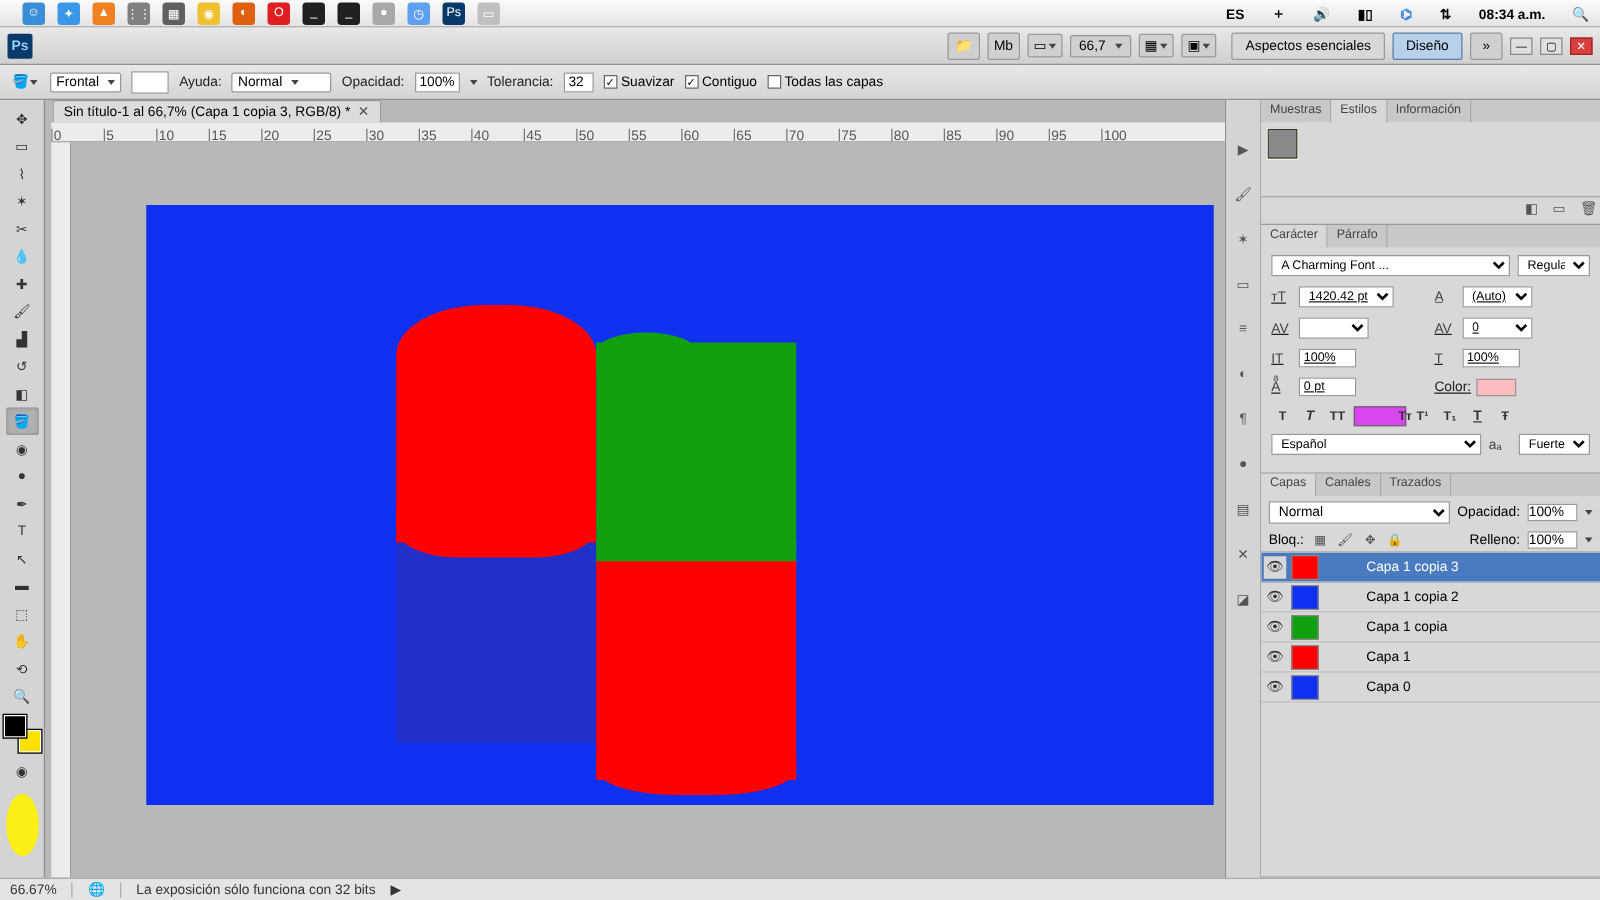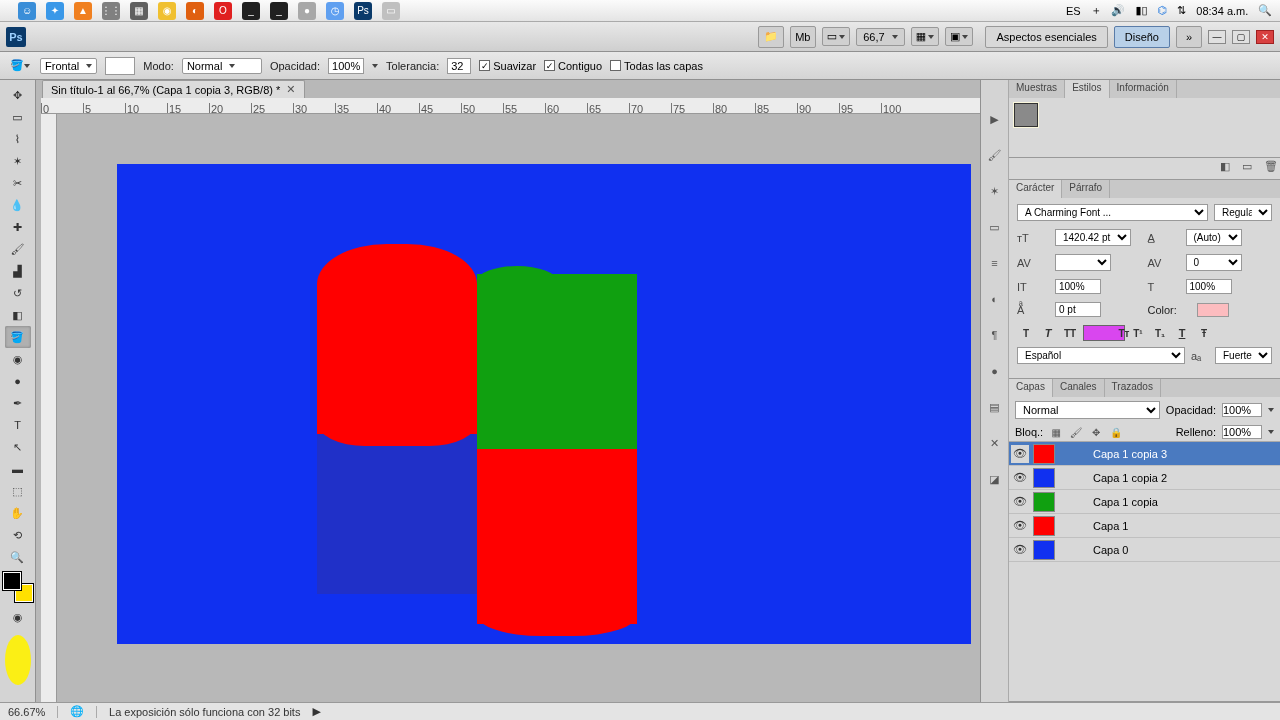--- a/index.html
+++ b/index.html
@@ -3,21 +3,21 @@
 <meta charset="utf-8">
 <style>
 * { box-sizing: border-box; margin: 0; padding: 0; font-family: "Lucida Grande", sans-serif; font-size: 11px; }
 body { background: #d6d6d6; width: 1280px; height: 720px; overflow: hidden; }
 
 
 .mac-menubar { height: 22px; background: linear-gradient(#fbfbfb,#e4e4e4); border-bottom: 1px solid #aaa; display: flex; align-items: center; padding: 0 8px; justify-content: space-between; }
 .mac-left { display: flex; align-items: center; gap: 10px; }
 .mac-left .dock-item { width: 18px; height: 18px; background: #999; border-radius: 3px; display:flex;align-items:center;justify-content:center;font-size:10px;color:#fff;}
 .apple { font-size: 14px; color: #000; }
-.mac-right { display: flex; align-items: center; gap: 10px; font-size: 11px; }
+.mac-right { display: flex; align-items: flex-end; gap: 22px; font-size: 11px; font-weight: bold; }
 .mac-right span { color: #000; }
 
 
 .app-menubar { height: 30px; background: linear-gradient(#e8e8e8,#cfcfcf); border-bottom: 1px solid #909090; display: flex; align-items: center; padding: 0 6px; }
 .ps-icon { width: 20px; height: 20px; background: #0a3a6a; color:#9cd0ff; font-weight:bold; font-size:11px; display:flex;align-items:center;justify-content:center;border-radius:2px;margin-right:10px;}
 .app-menubar .menu-item { padding: 4px 8px; color: #222; cursor: default; }
 .app-right { margin-left: auto; display: flex; align-items: center; gap: 6px; }
 .app-right .iconbtn { width: 26px; height: 22px; background: #d0d0d0; border: 1px solid #999; border-radius: 2px; display:flex;align-items:center;justify-content:center;}
 .app-right .dd { display:flex; align-items:center; border:1px solid #999; background:#d0d0d0; padding:2px 4px; border-radius:2px; gap:2px;}
 .app-right .zoom { padding: 2px 6px; }
@@ -77,21 +77,21 @@
 .styles-body { height:60px; padding:4px; display:flex; gap:4px;}
 .style-sw { width:26px;height:26px; background:#8a8a8a; border:1px solid #faf7dc; box-shadow:inset 0 0 0 1px #333;}
 
 .adjustments { height:22px; padding:2px; display:flex; gap:8px; justify-content:flex-end;}
 .adjustments .adj-icon{width:14px;height:14px;color:#555;}
 
 .char-panel { padding:6px 8px; font-size:10px; color:#222;}
 .char-row { display:flex; align-items:center; gap:6px; margin-bottom:8px;}
 .char-row .lbl-icon { width:18px; font-size:11px;color:#444;}
 .char-row select, .char-row input { background:#fff; border:1px solid #999; padding:1px 3px; font-size:10px;}
-.char-row .half { flex:1; display:flex; align-items:center; gap:20px;}
+.char-row .half { flex:1; display:flex; align-items:center; gap:4px;text-decoration:underline;}
 .tt-row { display:flex; gap:4px; margin-top:4px;}
 .tt-row .tt { width:18px; height:16px; border:1px solid transparent; display:flex;align-items:center;justify-content:center;font-size:10px;font-weight:bold;color:#333;}
 .tt-row .tt.active{border-color:#666;background:#d946ef;padding-left:40px;}
 .color-sw { width:32px; height:14px; background:#fcbcbf; border:1px solid #999;}
 
 .layers-panel { flex:1; display:flex; flex-direction:column;}
 .layers-top { padding:4px 6px; display:flex; align-items:center; gap:6px;}
 .layers-top select{background:#fff;border:1px solid #999;padding:1px 3px;flex:1;}
 .layers-lock { padding:2px 6px; display:flex; align-items:center; gap:6px; border-bottom:1px solid #aaa;}
 .layers-lock .lock-icon{width:14px;height:14px;color:#555;font-size:10px;display:flex;align-items:center;justify-content:center;}
@@ -156,21 +156,21 @@
     <div class="win-btn">—</div>
     <div class="win-btn">▢</div>
     <div class="win-btn close">✕</div>
   </div>
 </div>
 
 <div class="options-bar">
   <div class="tool-icon">🪣<span class="triangle-down"></span></div>
   <div class="opt-select"><span>Frontal</span>&nbsp;<span class="triangle-down"></span></div>
   <div class="opt-swatch"></div>
-  <span class="opt-label">Modo:</span>
+  <span class="opt-label">Ayuda:</span>
   <div class="opt-select" style="width:80px"><span>Normal</span>&nbsp;<span class="triangle-down"></span></div>
   <span class="opt-label">Opacidad:</span>
   <div class="opt-input"><span>100%</span></div>
     <span class="triangle-down"></span>
   <span class="opt-label">Tolerancia:</span>
   <div class="opt-input" style="width:24px"><span>32</span></div>
   <div class="opt-check">
       <div class="box">✓</div>
       <span>Suavizar</span>
     </div>

